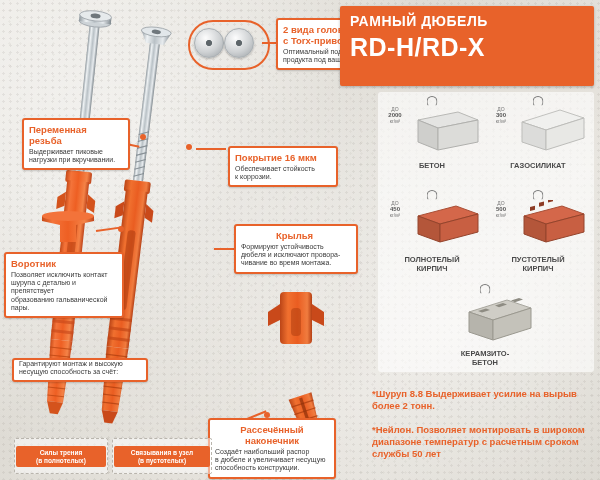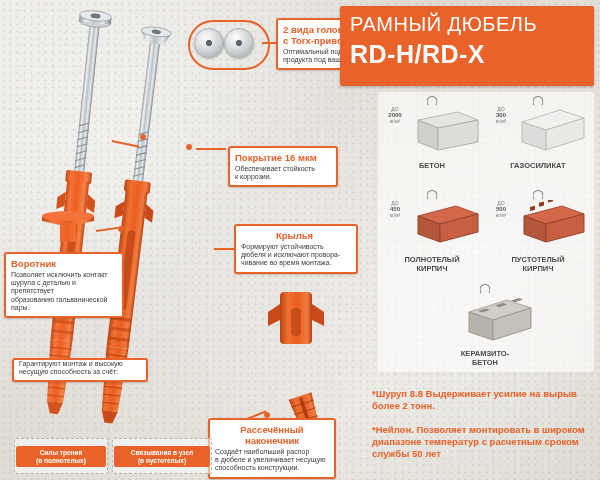--- a/index.html
+++ b/index.html
@@ -58,21 +58,21 @@
   .dot{position:absolute;width:6px;height:6px;border-radius:50%;background:#e8622a;}
   .ring{position:absolute;border:2px solid #e8622a;border-radius:50%;}
 
   
   #header{
     position:absolute;left:340px;top:6px;width:254px;height:80px;
     background:#e8622a;border-radius:2px;
     box-shadow:0 1px 3px rgba(0,0,0,.25);
   }
   #header .t1{
-    color:#fff;font-size:20px;font-weight:normal;letter-spacing:.5px;
+    color:#fff;font-size:14px;font-weight:bold;letter-spacing:.5px;
     padding:7px 0 0 10px;
   }
   #header .t2{
     color:#fff;font-size:25px;font-weight:bold;letter-spacing:.5px;
     padding:1px 0 0 10px;line-height:34px;
   }
 
   
   #materials{
     position:absolute;left:378px;top:92px;width:216px;height:280px;
@@ -296,20 +296,26 @@
     <div class="dot" style="left:264px;top:412px;"></div>
   </div>
 
   <div class="callout" style="left:276px;top:18px;width:106px;">
     <div class="hd" style="white-space:pre-line;">2 вида головок
 с Torx-приводом</div>
     <div class="bd" style="white-space:pre-line;">Оптимальный подбор
 продукта под ваши задачи.</div>
   </div>
 
+  <div class="callout" style="left:22px;top:118px;width:104px;">
+    <div class="hd" style="white-space:pre-line;">Переменная
+резьба</div>
+    <div class="bd" style="white-space:pre-line;">Выдерживает пиковые
+нагрузки при вкручивании.</div>
+  </div>
 
   <div class="callout" style="left:228px;top:146px;width:106px;">
     <div class="hd" style="white-space:pre-line;">Покрытие 16 мкм</div>
     <div class="bd" style="white-space:pre-line;">Обеспечивает стойкость
 к коррозии.</div>
   </div>
 
   <div class="callout" style="left:4px;top:252px;width:116px;">
     <div class="hd" style="white-space:pre-line;">Воротник</div>
     <div class="bd" style="white-space:pre-line;">Позволяет исключить контакт

